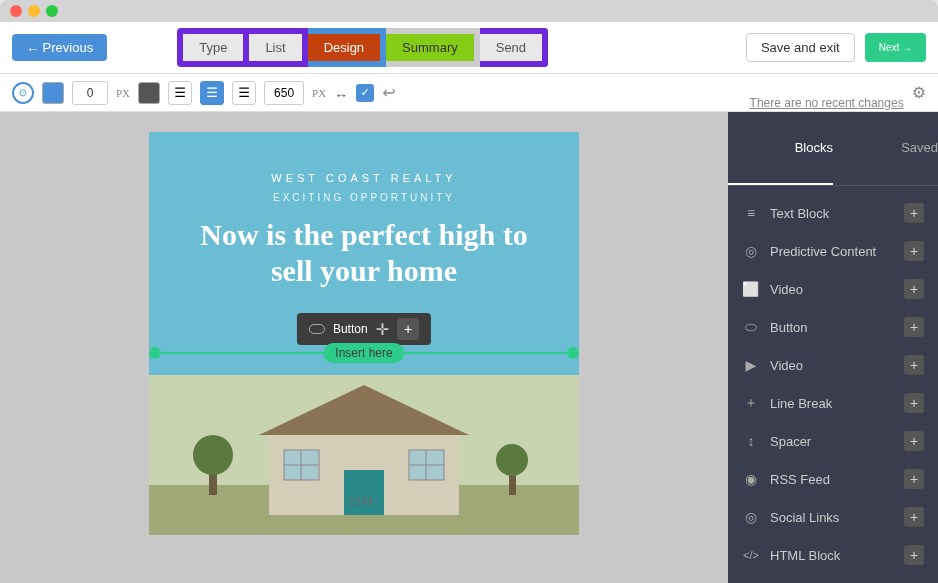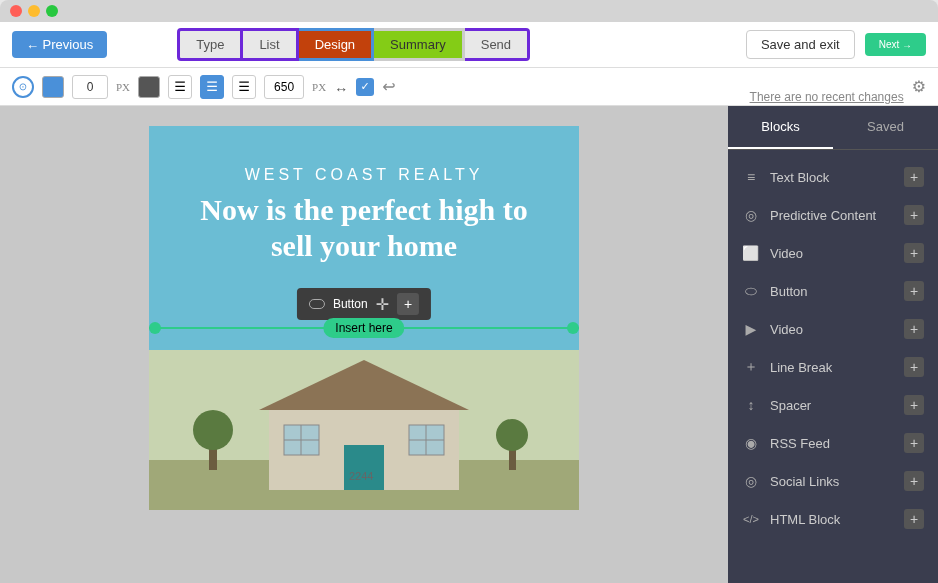--- a/index.html
+++ b/index.html
@@ -33,21 +33,21 @@
       background: #f0f0f0;
       height: calc(583px - 22px);
       display: flex;
       flex-direction: column;
     }
 
     
     .toolbar {
       background: #ffffff;
       border-bottom: 1px solid #ddd;
-      height: 46px;
+      height: 52px;
       display: flex;
       align-items: center;
       padding: 0 12px;
       gap: 10px;
     }
 
     .btn-previous {
       background: #4a90d9;
       color: white;
       border: none;
@@ -62,42 +62,41 @@
 
     .step-nav {
       display: flex;
       margin-left: 60px;
     }
     .step-item {
       padding: 6px 16px;
       font-size: 13px;
       cursor: pointer;
       background: #e8e8e8;
-      border: 3px solid #6d28d9;
+      border: 6px solid #6d28d9;
       color: #555;
     }
     .step-item:first-child { border-radius: 4px 0 0 4px; }
     .step-item:last-child { border-radius: 0 4px 4px 0; }
     .step-item + .step-item { border-left: none; }
     .step-item.active {
       background: #c2410c;
       color: white;
       border-color: #4a90d9;
     }
     .step-item.summary {
       background: #84cc16;
       color: #333;
       font-weight: 400;
       border-color: #ccc;
     }
 
     .toolbar-right {
       margin-left: auto;
       display: flex;
-      align-items: center;
       gap: 10px;
     }
     .btn-save-exit {
       background: white;
       color: #333;
       border: 1px solid #ccc;
       border-radius: 4px;
       padding: 6px 14px;
       font-size: 13px;
       cursor: pointer;
@@ -239,21 +238,21 @@
     }
 
     
     .hero-block {
       background: #6bbdd4;
       padding: 40px 30px 60px;
       text-align: center;
       position: relative;
     }
     .brand-name {
-      font-size: 16px;
+      font-size: 11px;
       letter-spacing: 4px;
       color: white;
       font-weight: 400;
       margin-bottom: 8px;
     }
     .exciting-label {
       font-size: 10px;
       letter-spacing: 3px;
       color: rgba(255,255,255,0.85);
       margin-bottom: 14px;
@@ -295,21 +294,21 @@
       position: absolute;
       right: 0;
       width: 12px; height: 12px;
       background: #2ecc8a;
       border-radius: 50%;
       top: 50%;
       transform: translateY(-50%);
     }
     .insert-label {
       background: #2ecc8a;
-      color: #000000;
+      color: #404040;
       font-size: 12px;
       padding: 3px 12px;
       border-radius: 10px;
       position: relative;
       z-index: 2;
     }
 
     
     .button-block-overlay {
       position: absolute;
@@ -354,22 +353,22 @@
       display: flex;
       flex-direction: column;
       flex-shrink: 0;
     }
     .sidebar-tabs {
       display: flex;
       border-bottom: 1px solid #555;
     }
     .sidebar-tab {
       flex: 1;
-      text-align: center;
-      padding: 13px 0;
+      text-align: right;
+      padding: 28px 0;
       font-size: 13px;
       cursor: pointer;
       color: #aaa;
     }
     .sidebar-tab.active {
       color: white;
       background: #3a3d4e;
       border-bottom: 2px solid white;
     }
     .sidebar-items {
@@ -462,20 +461,21 @@
     <button class="gear-btn">⚙</button>
   </div>
 
   <div class="main-area">
 
     <div class="canvas-area">
       <div class="email-canvas">
 
         <div class="hero-block" style="position:relative; padding-bottom: 70px;">
           <div class="brand-name">WEST COAST REALTY</div>
+          <div class="exciting-label">EXCITING OPPORTUNITY</div>
           <div class="hero-headline">Now is the perfect high to sell your home</div>
 
           <div class="button-block-overlay">
             <div class="button-block-bar">
               <div class="button-icon-sm"></div>
               <span>Button</span>
               <span class="move-icon">✛</span>
               <div class="add-btn-overlay">+</div>
             </div>
           </div>

